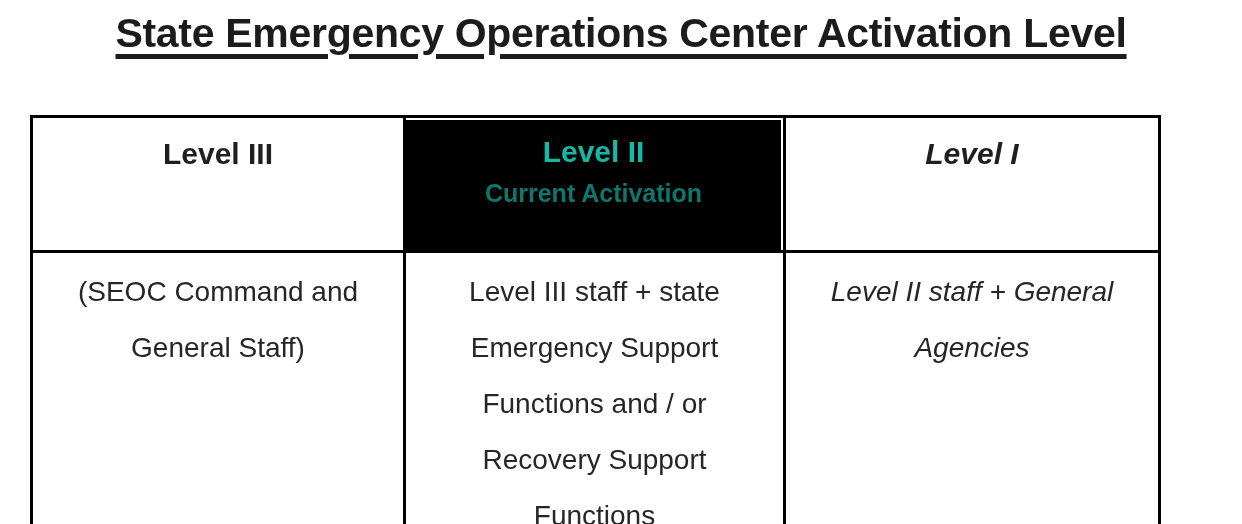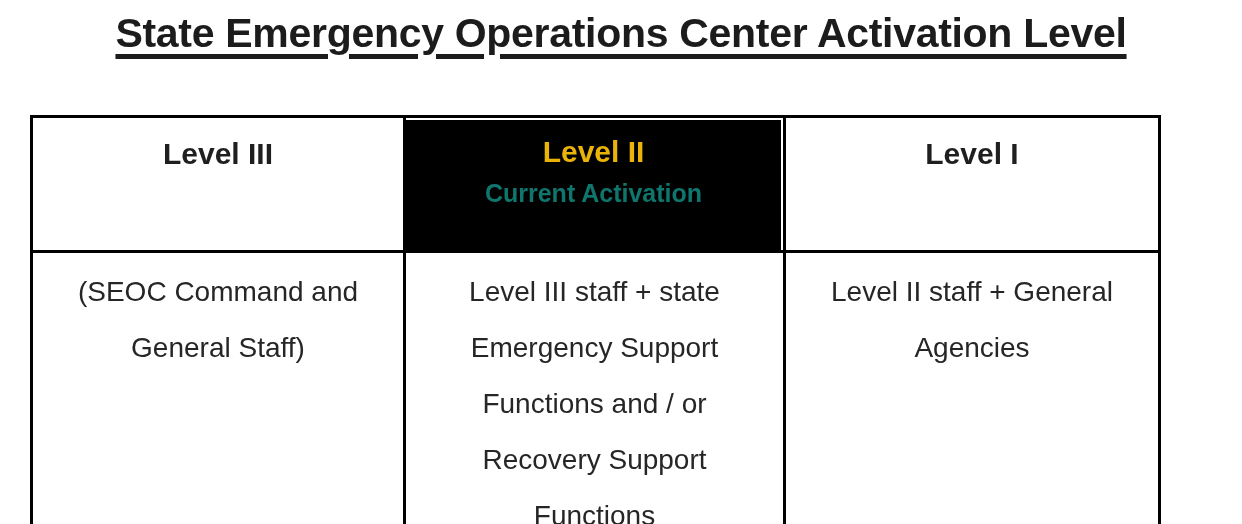--- a/index.html
+++ b/index.html
@@ -42,21 +42,21 @@
     table-layout: fixed;
   }
   .activation-table td {
     border: 3px solid #000000;
     vertical-align: top;
     text-align: center;
     background: #ffffff;
   }
   .col-l3 { width: 373px; }
   .col-l2 { width: 380px; }
-  .col-l1 { width: 375px; }
+  .col-l1 { width: 375px; font-style: italic; }
   tr.header-row { height: 135px; }
   tr.body-row  { height: 242px; }
   .header-cell {
     padding-top: 17px;
     font-size: 30px;
     font-weight: bold;
     color: #1f1f1f;
     line-height: 38px;
   }
   .header-cell-active {
@@ -71,21 +71,21 @@
     left: 0;
     background: #000000;
     color: #ffffff;
     text-align: center;
     padding-top: 12px;
   }
   .active-fill .hdr-line1 {
     font-size: 30px;
     font-weight: bold;
     line-height: 40px;
-    color: #eab308;
+    color: #14b8a6;
   }
   .active-fill .hdr-line2 {
     font-size: 25px;
     font-weight: bold;
     line-height: 42px;
     color: #0f766e;
   }
   .body-cell {
     padding-top: 11px;
     font-size: 28px;

